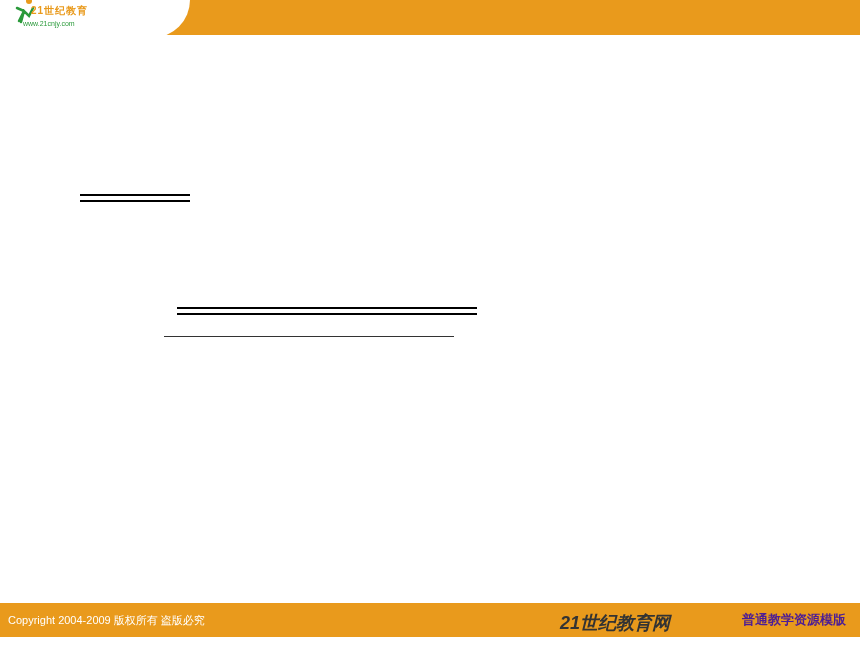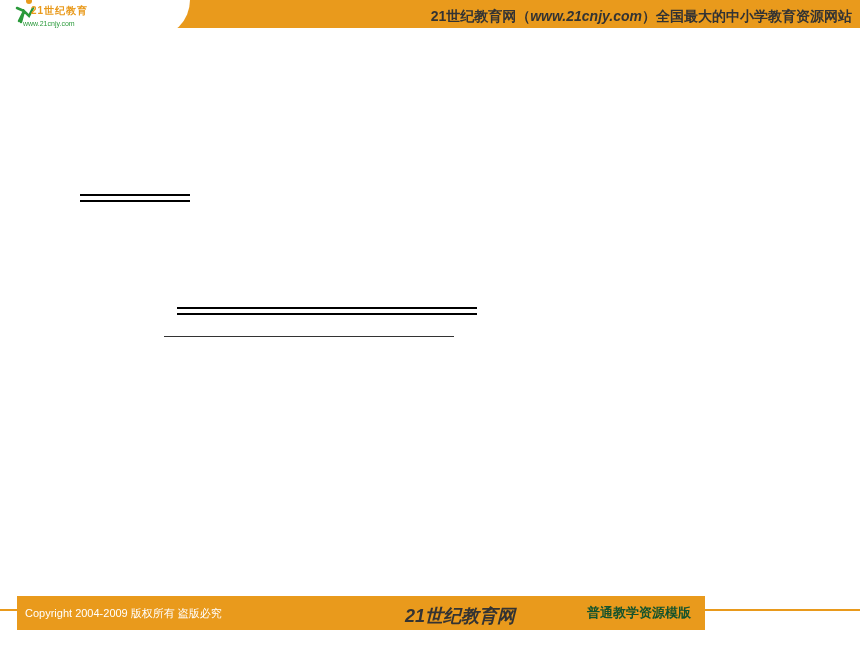--- a/index.html
+++ b/index.html
@@ -4,21 +4,21 @@
   <style>
     * { margin:0; padding:0; box-sizing:border-box; }
     body {
       width:860px; height:645px;
       background:#fff;
       font-family:"Microsoft YaHei", Arial, sans-serif;
       overflow:hidden; position:relative;
     }
     
     .header {
-      position:relative; width:860px; height:28px;
+      position:relative; width:860px; height:35px;
       background:#e99a1c;
     }
     .header-curve {
       position:absolute; left:0; top:0;
       width:190px; height:38px;
       background:#fff;
       border-bottom-right-radius:38px;
     }
     .logo {
       position:absolute; left:3px; top:-2px;
@@ -47,37 +47,36 @@
     .hr1, .hr2, .hr3, .hr4 {
       position:absolute; background:#000; height:2px;
     }
     .hr1 { top:194px; left:80px;  width:110px; border-bottom:2px solid #000; height:2px; }
     .hr1b{ position:absolute; top:200px; left:80px; width:110px; height:2px; background:#000; }
     .hr2 { top:307px; left:177px; width:300px; }
     .hr2b{ position:absolute; top:313px; left:177px; width:300px; height:2px; background:#000; }
     .hr3 { top:336px; left:164px; width:290px; height:1px; background:#333; }
     
     .footer {
-      position:absolute; left:0; bottom:15px;
-      width:688px; height:34px;
+      position:absolute; left:0; bottom:8px;
+      width:860px; height:34px;
       background:#e99a1c;
-      margin-left:17px;
     }
     .footer-copy {
       position:absolute; left:8px; top:10px;
       font-size:11px; color:#fff;
     }
     .footer-brand {
       position:absolute; right:190px; top:8px;
       font-size:18px; font-weight:700; color:#333;
       font-style:italic;
     }
     .footer-template {
       position:absolute; right:14px; top:8px;
-      font-size:13px; font-weight:700; color:#14532d;
+      font-size:13px; font-weight:700; color:#4c1d95;
     }
     .bottom-line {
       position:absolute; left:0; bottom:34px;
       width:860px; height:2px;
       background:#e99a1c;
     }
   </style>
 </head>
 <body>
 
@@ -86,23 +85,20 @@
   <div class="logo">
     <span class="logo-runner">
       <svg width="30" height="30" viewBox="0 0 30 30">
         <circle cx="20" cy="5" r="3" fill="#e99a1c"></circle>
         <path d="M10 25 L15 15 L20 20 L24 12 M15 15 L8 12 M15 15 L12 26" stroke="#2a9a3a" stroke-width="2.5" fill="none" stroke-linecap="round"></path>
       </svg>
     </span>
     <span class="logo-text">21世纪教育</span>
     <span class="logo-sub">www.21cnjy.com</span>
   </div>
-  <div class="header-text">
-    <span>21世纪教育网（</span><span class="url">www.21cnjy.com</span><span>）全国最大的中小学教育资源网站</span>
-  </div>
 </div>
 
 <div class="hr1"></div>
 <div class="hr1b"></div>
 <div class="hr2"></div>
 <div class="hr2b"></div>
 <div class="hr3"></div>
 
 <div class="bottom-line"></div>
 <div class="footer">

